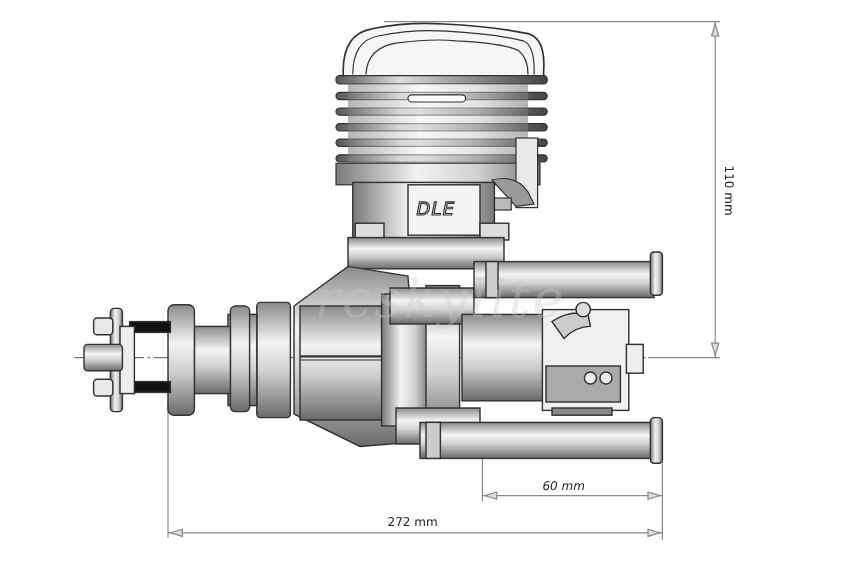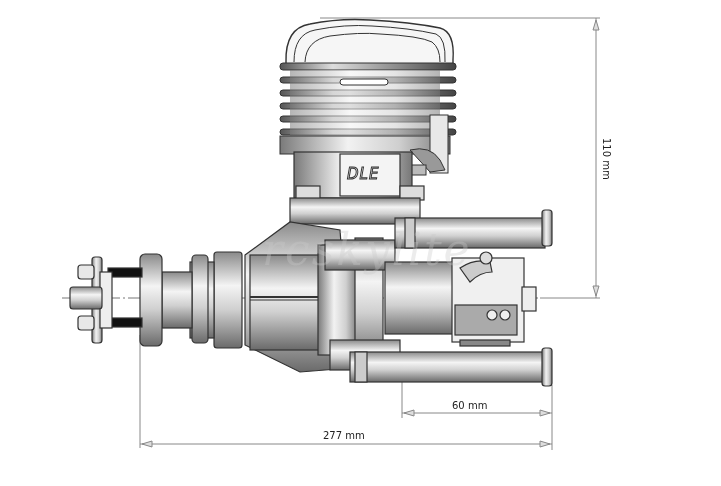--- a/index.html
+++ b/index.html
@@ -139,15 +139,15 @@
     <rect x="70" y="287" width="32" height="22" rx="3" fill="url(#cylV)"></rect>
   </g>
 </svg>
 
 <div class="watermark" style="left:238px; top:224px;margin-left:24px;">rcskylite</div>
 
 <div class="brand" style="left:347px; top:165px;">DLE</div>
 
 <div class="dim-label vertical" style="left:612px; top:138px;">110 mm</div>
 
-<div class="dim-label" style="left:452px; top:400px;">60 mm</div>
+<div class="dim-label" style="left:452px; top:400px;font-style:italic;">60 mm</div>
 
-<div class="dim-label" style="left:323px; top:430px;">277 mm</div>
+<div class="dim-label" style="left:323px; top:430px;">272 mm</div>
 
 </body></html>

